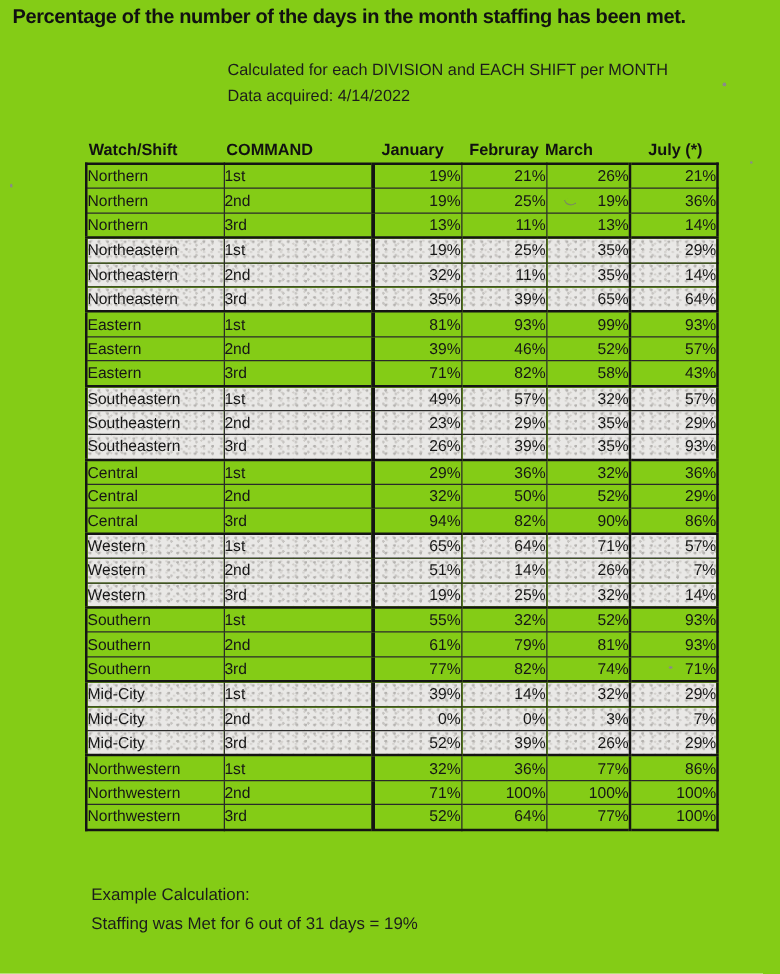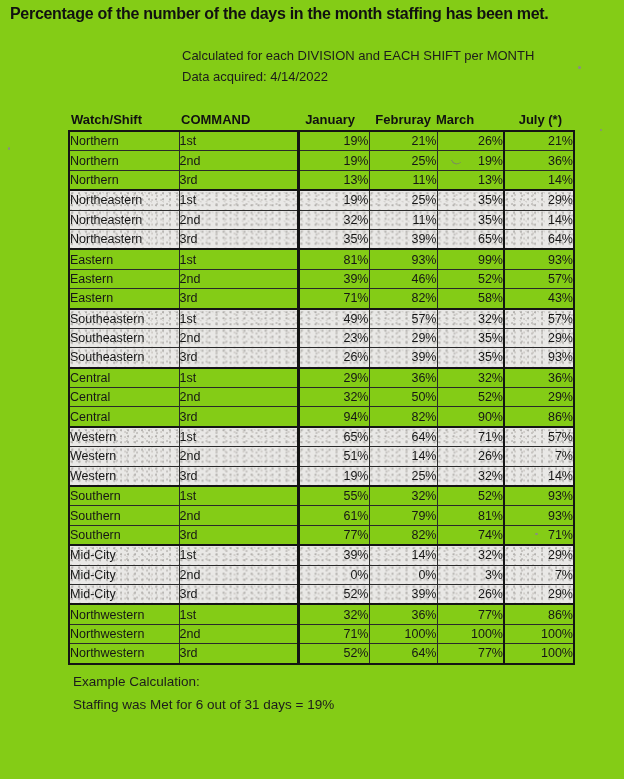--- a/index.html
+++ b/index.html
@@ -79,21 +79,21 @@
     background-color: #e9e8e6;
     background-image:
       radial-gradient(circle at 30% 40%, #b4b2af 0.9px, transparent 1.3px),
       radial-gradient(circle at 72% 64%, #c6c4c1 0.9px, transparent 1.2px),
       radial-gradient(circle at 55% 18%, #d4d2cf 0.8px, transparent 1.1px),
       radial-gradient(circle at 12% 80%, #cfccc8 0.7px, transparent 1px);
     background-size: 7px 6px, 10px 8px, 6px 9px, 9px 5px;
   }
   .footer {
     position: absolute;
-    top: 670px;
+    top: 704px;
     left: 73px;
     font-size: 13.5px;
     line-height: 23px;
     color: #1c1c1c;
   }
   
   .speck {
     position: absolute;
     background: #8a8a8a;
     border-radius: 50%;

